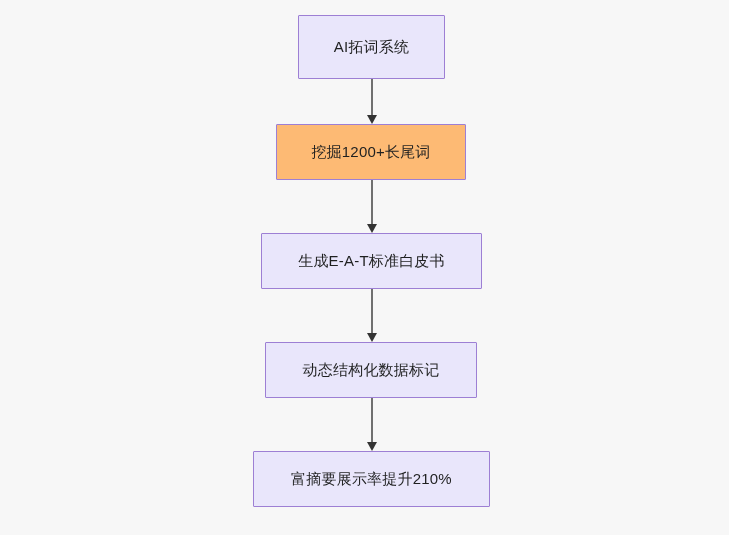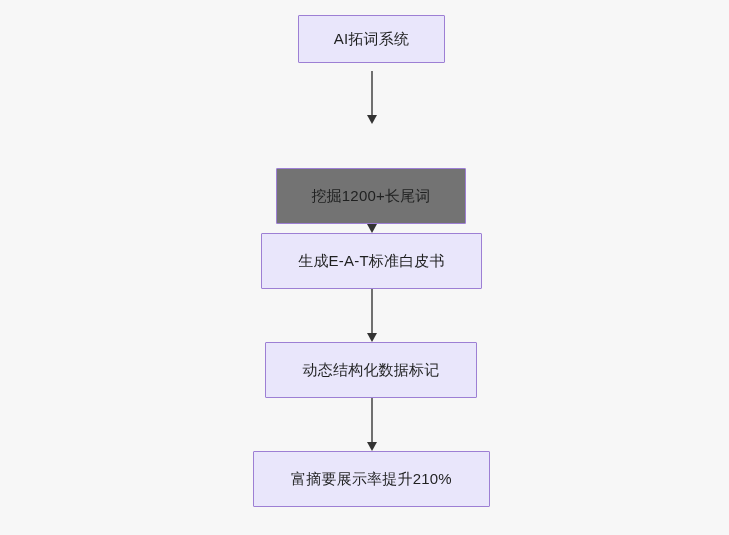--- a/index.html
+++ b/index.html
@@ -79,25 +79,25 @@
   </div>
   <div class="edge" style="left: 371px; top: 289px; height: 53px; width: 2px;">
     <div class="edge-line" style="height: 45px; background: rgb(112, 112, 112);"></div>
     <div class="edge-arrow" style="top: 44px; border-top-color: rgb(51, 51, 51);"></div>
   </div>
   <div class="edge" style="left: 371px; top: 398px; height: 53px; width: 2px;">
     <div class="edge-line" style="height: 45px; background: rgb(112, 112, 112);"></div>
     <div class="edge-arrow" style="top: 44px; border-top-color: rgb(51, 51, 51);"></div>
   </div>
 
-  <div class="node" style="left: 298px; top: 15px; width: 147px; height: 48px; background: rgb(233, 230, 251); border-color: rgb(157, 127, 212);">
+  <div class="node" style="left: 298px; top: 15px; width: 147px; height: 64px; background: rgb(233, 230, 251); border-color: rgb(157, 127, 212);">
     <span class="node-label" style="color: rgb(31, 32, 32);">AI拓词系统</span>
   </div>
 
-  <div class="node" style="left: 276px; top: 124px; width: 190px; height: 56px; background: #737373; border-color: rgb(157, 127, 212); margin-top: 44px;">
+  <div class="node" style="left: 276px; top: 124px; width: 190px; height: 56px; background: #fdba74; border-color: rgb(157, 127, 212);">
     <span class="node-label" style="color: rgb(31, 32, 32);">挖掘1200+长尾词</span>
   </div>
 
   <div class="node" style="left: 265px; top: 342px; width: 212px; height: 56px; background: rgb(233, 230, 251); border-color: rgb(157, 127, 212);">
     <span class="node-label" style="color: rgb(31, 32, 32);">动态结构化数据标记</span>
   </div>
 
   <div class="node" style="left: 261px; top: 233px; width: 221px; height: 56px; background: rgb(233, 230, 251); border-color: rgb(157, 127, 212);">
     <span class="node-label" style="color: rgb(31, 32, 32);">生成E-A-T标准白皮书</span>
   </div>

